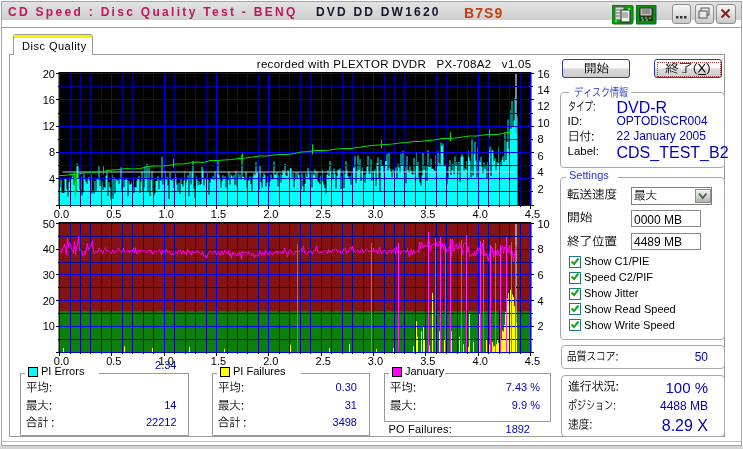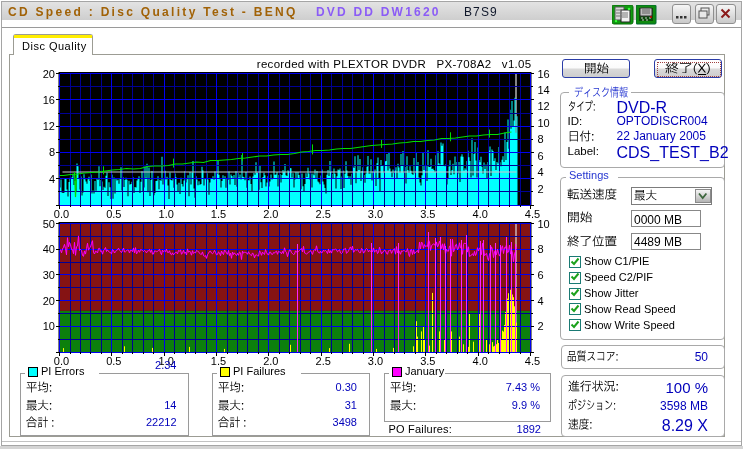--- a/index.html
+++ b/index.html
@@ -1,21 +1,21 @@
 <!DOCTYPE html>
 <html><head><meta charset="utf-8"><style>html,body{margin:0;padding:0;width:743px;height:449px;overflow:hidden;background:#fff;font-family:"Liberation Sans",sans-serif;}.abs{position:absolute;}.lat{position:absolute;font-size:11px;color:#000;white-space:pre;}.val{position:absolute;font-size:11px;color:#0000bb;white-space:pre;}.gb{position:absolute;border:1px solid #a9a9a9;border-radius:4px;}.sq{position:absolute;border:1px solid #9a9a9a;}.btn{position:absolute;width:68px;height:19px;border:1px solid #2b3da7;border-radius:3px;background:linear-gradient(180deg,#ffffff 0%,#fbfbfb 45%,#d9d9d9 55%,#cdcdcd 100%);box-sizing:border-box;}.inp{position:absolute;border:1px solid #888;background:#fff;box-sizing:border-box;}.cb{position:absolute;width:12px;height:12px;border:1px solid #1a7a74;background:#fff;box-sizing:border-box;}</style></head><body>
 <div class="abs" style="left:0;top:0;width:743px;height:449px;background:#ffffff"></div>
 <div class="abs" style="left:1px;top:1px;width:741px;height:445px;border:1px solid #a5a5a5;box-sizing:border-box"></div>
 <div class="abs" style="left:2px;top:2px;width:739px;height:18px;background:linear-gradient(180deg,#e3e3e3,#cecece)"></div>
 <div class="abs" style="left:2px;top:27px;width:739px;height:1px;background:#9a9a9a"></div>
 <div class="abs" style="left:2px;top:441px;width:739px;height:1px;background:#c2c2c2"></div>
 <div class="abs" style="left:0;top:446px;width:743px;height:3px;background:#d4d4d4"></div>
-<div class="abs" style="left:8px;top:5px;font-size:12px;font-weight:bold;letter-spacing:2.3px;color:#a16207;white-space:pre">CD Speed : Disc Quality Test - BENQ</div>
-<div class="abs" style="left:316px;top:5px;font-size:12px;font-weight:bold;letter-spacing:2.2px;color:#8b5cf6;white-space:pre">DVD DD DW1620</div>
-<div class="abs" style="left:464px;top:5px;font-size:12px;font-weight:normal;letter-spacing:1.1px;color:#0f172a;white-space:pre">B7S9</div>
+<div class="abs" style="left:8px;top:5px;font-size:12px;font-weight:bold;letter-spacing:2.3px;color:#be185d;white-space:pre">CD Speed : Disc Quality Test - BENQ</div>
+<div class="abs" style="left:316px;top:5px;font-size:12px;font-weight:bold;letter-spacing:2.2px;color:#0f172a;white-space:pre">DVD DD DW1620</div>
+<div class="abs" style="left:464px;top:5px;font-size:14px;font-weight:bold;letter-spacing:1.1px;color:#c2410c;white-space:pre">B7S9</div>
 <svg class="abs" style="left:612px;top:5px" width="22" height="20">
 <rect x="0" y="0" width="21" height="19" rx="2" fill="#0f9b0f" stroke="#0a6b0a"></rect>
 <rect x="3" y="2" width="9" height="13" fill="#d8d8d8" stroke="#555"></rect>
 <rect x="9" y="5" width="9" height="12" fill="#f2f2f2" stroke="#222"></rect>
 <path d="M10 8h6M10 10h6M10 12h6M4 5h6M4 8h6M4 11h6" stroke="#777" stroke-width="1"></path>
 <circle cx="17" cy="4" r="1.3" fill="#33ff33"></circle>
     <circle cx="4" cy="16" r="1.2" fill="#33ff33"></circle>
 </svg>
 <svg class="abs" style="left:636px;top:5px" width="21" height="20">
 <rect x="0" y="0" width="20" height="19" rx="1" fill="#0f8b0f" stroke="#063"></rect>
@@ -217,21 +217,21 @@
 <div class="val" style="right:386px;top:416.0px">3498</div>
 <svg style="position:absolute;left:389.7px;top:381.1px;overflow:visible" width="29" height="17">
     <path transform="translate(0,10.6) scale(0.9504,1)" d="M6.3 -4.2H11.4V-3.4H6.3V0.8H5.5V-3.4H0.6V-4.2H5.5V-8.6H1.0V-9.4H11.0V-8.6H6.3ZM7.8 -5.2Q8.3 -5.8 8.7 -6.6Q9.2 -7.4 9.5 -8.1L10.2 -7.7Q9.9 -7.0 9.4 -6.2Q8.9 -5.4 8.5 -4.8ZM2.4 -8.1Q2.8 -7.5 3.3 -6.7Q3.7 -5.9 4.1 -5.2L3.4 -4.9Q3.1 -5.5 2.6 -6.3Q2.1 -7.2 1.8 -7.7Z M23.1 -8.2V-6.7Q23.1 -5.4 23.0 -3.9Q22.9 -2.4 22.7 -1.3Q22.6 -0.3 22.1 0.2Q21.6 0.7 20.7 0.7H19.0L18.8 -0.0H20.6Q21.3 -0.0 21.5 -0.3Q21.8 -0.6 21.9 -1.3Q22.1 -2.3 22.2 -3.8Q22.2 -5.4 22.2 -6.7V-7.4H18.3Q17.7 -6.2 17.0 -5.3L16.4 -5.8Q17.1 -6.7 17.7 -7.8Q18.2 -9.0 18.6 -10.1L19.3 -9.9Q19.1 -9.1 18.7 -8.2ZM14.8 -2.0Q15.6 -2.2 16.4 -2.6L16.5 -1.9Q14.9 -1.2 12.7 -0.5L12.5 -1.2Q13.3 -1.4 14.1 -1.7V-6.0H12.6V-6.7H14.1V-10.0H14.8V-6.7H16.2V-6.0H14.8ZM17.7 -5.5H21.2V-4.7H17.7ZM21.4 -2.9Q20.5 -2.4 19.4 -2.0Q18.2 -1.5 17.3 -1.2L17.0 -2.0Q18.0 -2.2 19.1 -2.7Q20.2 -3.1 21.2 -3.6Z M25.1 -5.8V-6.0Q25.1 -6.3 25.3 -6.5Q25.5 -6.6 25.8 -6.6Q26.2 -6.6 26.4 -6.5Q26.6 -6.3 26.6 -6.0V-5.8Q26.6 -5.5 26.4 -5.3Q26.2 -5.1 25.8 -5.1Q25.5 -5.1 25.3 -5.3Q25.1 -5.5 25.1 -5.8ZM25.1 -0.6V-0.7Q25.1 -1.0 25.3 -1.2Q25.5 -1.4 25.8 -1.4Q26.2 -1.4 26.4 -1.2Q26.6 -1.0 26.6 -0.7V-0.6Q26.6 -0.2 26.4 -0.0Q26.2 0.1 25.8 0.1Q25.5 0.1 25.3 -0.0Q25.1 -0.2 25.1 -0.6Z" fill="#000000"></path>
   </svg>
 <div class="val" style="right:203px;top:381.0px">7.43 %</div>
 <svg style="position:absolute;left:389.7px;top:398.6px;overflow:visible" width="29" height="17">
     <path transform="translate(0,10.6) scale(0.9504,1)" d="M1.7 -9.7H10.4V-6.3H1.7ZM9.6 -8.3V-9.1H2.4V-8.3ZM2.4 -7.7V-6.9H9.6V-7.7ZM0.6 -5.4H11.4V-4.8H5.7V0.9H5.0V-0.4Q3.1 -0.0 0.6 0.1L0.5 -0.5L1.7 -0.6V-4.8H0.6ZM2.4 -3.9H5.0V-4.8H2.4ZM10.8 -3.3Q10.3 -2.0 9.2 -0.9Q10.2 -0.2 11.4 0.2L11.1 0.9Q9.7 0.3 8.7 -0.4Q7.7 0.4 6.4 0.9L6.0 0.3Q7.3 -0.2 8.2 -0.9Q7.3 -1.6 6.7 -2.7L7.2 -3.0Q7.8 -2.1 8.7 -1.3Q9.6 -2.1 10.0 -3.2H6.2V-3.9H10.8ZM2.4 -2.4H5.0V-3.3H2.4ZM2.4 -0.7Q3.9 -0.8 5.0 -0.9V-1.8H2.4Z M18.3 -6.0Q18.4 -4.8 18.9 -3.8Q19.4 -2.8 20.5 -1.9Q21.6 -1.0 23.5 0.0L23.0 0.7Q21.3 -0.3 20.2 -1.1Q19.2 -2.0 18.6 -2.9Q18.1 -3.8 18.0 -5.0H17.9Q17.8 -3.8 17.2 -2.9Q16.7 -1.9 15.7 -1.1Q14.7 -0.3 13.0 0.7L12.5 0.0Q14.4 -1.0 15.4 -1.9Q16.5 -2.8 16.9 -3.8Q17.4 -4.8 17.5 -6.0H12.7V-6.7H17.5V-9.9H18.3V-6.7H23.3V-6.0Z M25.1 -5.8V-6.0Q25.1 -6.3 25.3 -6.5Q25.5 -6.6 25.8 -6.6Q26.2 -6.6 26.4 -6.5Q26.6 -6.3 26.6 -6.0V-5.8Q26.6 -5.5 26.4 -5.3Q26.2 -5.1 25.8 -5.1Q25.5 -5.1 25.3 -5.3Q25.1 -5.5 25.1 -5.8ZM25.1 -0.6V-0.7Q25.1 -1.0 25.3 -1.2Q25.5 -1.4 25.8 -1.4Q26.2 -1.4 26.4 -1.2Q26.6 -1.0 26.6 -0.7V-0.6Q26.6 -0.2 26.4 -0.0Q26.2 0.1 25.8 0.1Q25.5 0.1 25.3 -0.0Q25.1 -0.2 25.1 -0.6Z" fill="#000000"></path>
   </svg>
 <div class="val" style="right:203px;top:398.5px">9.9 %</div>
 <div class="lat" style="left:388.5px;top:422.5px;letter-spacing:0.2px">PO Failures:</div>
-<div class="val" style="right:202px;top:422.5px">1892</div>
+<div class="val" style="right:213px;top:422.5px">1892</div>
 <div class="btn" style="left:562px;top:59px"></div>
 <svg style="position:absolute;left:583.5px;top:62.4px;overflow:visible" width="28" height="17">
     <path transform="translate(0,10.6) scale(1.0417,1)" d="M1.0 -9.6H5.3V-5.8H1.8V0.8H1.0ZM6.5 -9.6H11.0V-0.1Q11.0 0.3 10.8 0.5Q10.6 0.6 10.2 0.6H8.6L8.5 -0.0H10.2V-5.8H6.5ZM1.8 -8.0H4.6V-9.0H1.8ZM7.2 -8.0H10.2V-9.0H7.2ZM1.8 -6.4H4.6V-7.4H1.8ZM7.2 -6.4H10.2V-7.4H7.2ZM9.2 -2.1H7.6V0.6H6.9V-2.1H5.0Q4.8 -1.2 4.5 -0.5Q4.1 0.1 3.4 0.7L2.9 0.2Q3.5 -0.3 3.8 -0.8Q4.2 -1.4 4.3 -2.1H2.5V-2.7H4.3V-3.0V-4.3H2.9V-4.9H9.0V-4.3H7.6V-2.7H9.2ZM5.0 -2.7H6.9V-4.3H5.0V-3.1Z M16.8 -7.4Q16.5 -4.5 15.6 -2.6Q16.2 -2.0 17.2 -1.1L16.8 -0.5Q16.1 -1.2 15.3 -1.9Q14.4 -0.4 13.0 0.8L12.5 0.2Q13.9 -1.0 14.7 -2.4Q13.8 -3.0 12.8 -3.7Q13.4 -5.1 13.8 -7.2H12.6V-7.9H14.0Q14.2 -9.1 14.4 -10.1L15.1 -10.1Q15.0 -9.1 14.7 -7.9H16.8ZM21.6 -8.6Q22.7 -6.9 23.6 -5.0L23.0 -4.7Q22.7 -5.3 22.5 -5.6Q21.4 -5.4 19.9 -5.2Q18.4 -5.1 17.0 -5.0L16.9 -5.7L17.7 -5.7Q18.2 -6.7 18.6 -7.8Q19.1 -9.0 19.4 -10.1L20.1 -9.9Q19.4 -7.6 18.6 -5.8Q20.4 -5.9 22.2 -6.2Q21.6 -7.4 20.9 -8.3ZM15.0 -3.0Q15.8 -4.7 16.0 -7.2H14.6Q14.1 -5.3 13.7 -4.0Q14.5 -3.5 15.0 -3.0ZM18.4 1.0H17.7V-4.0H22.9V1.0H22.1V0.2H18.4ZM22.1 -3.3H18.4V-0.4H22.1Z" fill="#000000"></path>
   </svg>
 <div class="btn" style="left:654px;top:59px"></div>
 <div class="abs" style="left:656.5px;top:61.5px;width:62px;height:13px;border:1px dotted #a04040"></div>
 <svg style="position:absolute;left:665.0px;top:62.4px;overflow:visible" width="49" height="17">
     <path transform="translate(0,10.6) scale(1.1484,1)" d="M3.4 -4.1V0.9H2.7V-4.0Q2.0 -4.0 0.4 -3.9L0.3 -4.6Q1.3 -4.6 1.8 -4.6Q2.2 -5.2 2.7 -5.9Q1.8 -6.9 0.6 -7.9L1.1 -8.4Q1.5 -8.1 1.7 -7.8Q2.4 -8.9 2.8 -10.1L3.5 -9.8Q2.9 -8.5 2.2 -7.4Q2.7 -6.8 3.0 -6.5Q3.8 -7.6 4.4 -8.8L5.0 -8.4Q3.8 -6.2 2.6 -4.7Q3.8 -4.8 4.7 -4.9Q4.5 -5.5 4.2 -6.0L4.8 -6.3Q5.4 -5.2 5.8 -3.8L5.2 -3.6L4.9 -4.3Q4.0 -4.1 3.4 -4.1ZM11.5 -4.0 11.2 -3.4Q9.6 -4.2 8.4 -5.2Q7.4 -4.4 6.2 -3.7L5.8 -4.3Q6.9 -4.9 7.8 -5.6Q7.0 -6.4 6.4 -7.3Q6.0 -6.8 5.4 -6.3L5.0 -6.9Q5.8 -7.5 6.3 -8.4Q6.9 -9.2 7.2 -10.1L7.9 -10.0Q7.7 -9.4 7.5 -9.0H10.8V-8.4Q10.4 -7.0 8.9 -5.6Q10.1 -4.7 11.5 -4.0ZM8.4 -6.1Q9.6 -7.2 10.0 -8.3H7.1Q7.0 -8.1 6.8 -7.9Q7.5 -6.9 8.4 -6.1ZM7.4 -3.8Q8.0 -3.5 8.8 -3.1Q9.5 -2.7 10.2 -2.3L9.8 -1.6Q9.2 -2.1 8.4 -2.5Q7.7 -2.9 7.0 -3.2ZM4.6 -3.3Q5.2 -1.9 5.5 -0.4L4.9 -0.1Q4.5 -1.8 4.0 -3.0ZM0.4 -0.1Q1.1 -1.4 1.4 -3.2L2.1 -3.1Q1.7 -1.0 1.1 0.3ZM6.0 -1.6Q7.2 -1.2 8.4 -0.7Q9.7 -0.3 10.7 0.2L10.5 0.9Q7.9 -0.3 5.7 -0.9Z M15.1 0.5 14.9 -0.2H17.8V-6.1Q19.0 -6.6 20.1 -7.3Q21.2 -7.9 21.8 -8.6H13.0V-9.4H22.9V-8.7Q22.3 -7.8 21.2 -7.0Q20.1 -6.3 18.6 -5.6V-0.4Q18.6 0.1 18.4 0.3Q18.1 0.5 17.6 0.5Z M27.3 -9.6H28.2Q27.6 -9.0 27.1 -8.2Q26.5 -7.3 26.2 -6.3Q25.9 -5.4 25.9 -4.5V-3.4Q25.9 -2.5 26.2 -1.5Q26.5 -0.6 27.1 0.3Q27.6 1.2 28.2 1.7H27.3Q26.7 1.2 26.2 0.3Q25.7 -0.5 25.4 -1.6Q25.0 -2.7 25.0 -3.9Q25.0 -5.1 25.4 -6.2Q25.7 -7.3 26.2 -8.2Q26.7 -9.0 27.3 -9.6Z M32.0 -3.7 29.6 0.0H28.5L31.4 -4.5L28.6 -8.8H29.8L32.1 -5.3H32.1L34.4 -8.8H35.5L32.7 -4.5L35.7 0.0H34.5L32.1 -3.7Z M36.7 1.7H35.8Q36.5 1.2 37.0 0.3Q37.5 -0.6 37.8 -1.5Q38.1 -2.5 38.1 -3.4V-4.5Q38.1 -5.4 37.8 -6.3Q37.5 -7.3 37.0 -8.2Q36.5 -9.0 35.8 -9.6H36.7Q37.4 -9.0 37.9 -8.2Q38.4 -7.3 38.7 -6.2Q39.0 -5.1 39.0 -3.9Q39.0 -2.7 38.7 -1.6Q38.4 -0.5 37.9 0.3Q37.4 1.2 36.7 1.7Z" fill="#000000"></path>
   </svg>
 <div class="abs" style="left:698px;top:74px;width:8px;height:1px;background:#000"></div>
@@ -307,16 +307,16 @@
   </svg>
 <div class="val" style="right:35px;top:349.5px;font-size:12px">50</div>
 <div class="gb" style="left:561px;top:374.5px;width:162px;height:60px"></div>
 <svg style="position:absolute;left:568.0px;top:379.6px;overflow:visible" width="54" height="17">
     <path transform="translate(0,10.6) scale(0.9870,1)" d="M3.2 -6.2Q4.8 -7.7 5.7 -10.1L6.4 -9.9Q6.2 -9.2 5.7 -8.4H7.8Q8.0 -8.8 8.2 -9.3Q8.4 -9.7 8.5 -10.1L9.3 -9.9Q9.0 -9.2 8.6 -8.4H11.2V-7.8H8.4V-6.3H10.9V-5.6H8.4V-4.2H10.9V-3.5H8.4V-1.9H11.2V-1.2H5.2V-1.3H4.6V-6.7Q4.1 -6.1 3.6 -5.6ZM2.8 -6.9Q1.7 -8.5 0.8 -9.4L1.4 -9.9Q1.9 -9.3 2.4 -8.7Q2.9 -8.0 3.4 -7.3ZM7.6 -6.3V-7.8H5.4L5.3 -7.7V-6.3ZM11.6 -0.1 11.4 0.6H5.5Q4.2 0.6 3.4 0.1Q2.6 -0.5 2.5 -1.3H2.4Q2.4 0.0 0.7 0.8L0.5 0.1Q1.4 -0.3 1.7 -0.9Q2.1 -1.4 2.1 -2.2V-4.9H0.6V-5.6H2.9V-2.2Q2.9 -1.2 3.6 -0.7Q4.3 -0.1 5.5 -0.1ZM5.3 -4.2H7.6V-5.6H5.3ZM5.3 -1.9H7.6V-3.5H5.3Z M16.5 -9.7Q15.0 -7.6 12.9 -6.4L12.5 -7.0Q14.6 -8.2 15.9 -10.1ZM17.2 -9.4H23.1V-8.7H17.2ZM16.7 -6.9Q15.9 -5.8 15.3 -5.1V0.9H14.5V-4.4Q13.8 -3.8 12.7 -3.1L12.3 -3.8Q13.5 -4.4 14.4 -5.3Q15.4 -6.3 16.1 -7.3ZM23.4 -6.2V-5.4H21.3V-0.2Q21.3 0.3 21.1 0.5Q20.9 0.7 20.5 0.7H18.2L18.1 -0.1H20.5V-5.4H16.8V-6.2Z M27.4 -10.0H28.1V0.9H27.4V-3.4Q26.8 -2.9 26.2 -2.5Q25.6 -2.1 24.8 -1.7L24.5 -2.4Q26.1 -3.2 27.4 -4.3ZM32.4 -5.9Q32.5 -4.7 32.9 -3.7Q33.2 -2.7 33.9 -1.8Q34.5 -0.8 35.6 0.2L35.1 0.9Q34.0 -0.2 33.4 -1.1Q32.7 -2.1 32.4 -3.1Q32.0 -4.0 32.0 -5.2H31.9Q31.9 -3.5 31.1 -2.0Q30.4 -0.6 28.9 0.9L28.4 0.3Q29.9 -1.2 30.6 -2.6Q31.3 -4.0 31.5 -5.9H28.7V-6.6H31.5Q31.6 -6.8 31.6 -7.3V-10.0H32.3V-7.3Q32.3 -6.8 32.4 -6.6H35.5V-5.9ZM34.5 -7.2Q33.7 -8.4 32.9 -9.3L33.4 -9.7Q34.3 -8.9 35.1 -7.7ZM26.3 -5.6Q25.6 -7.0 24.7 -8.3L25.3 -8.7Q26.4 -7.2 26.9 -6.0Z M39.3 -7.9Q38.2 -8.8 37.1 -9.4L37.5 -10.0Q38.6 -9.4 39.7 -8.5ZM46.7 -2.6 47.4 -2.4V0.0Q47.4 0.4 47.2 0.5Q47.1 0.7 46.7 0.7H45.3Q44.7 0.7 44.5 0.4Q44.2 0.2 44.2 -0.5V-4.7H42.6Q42.5 -3.3 42.2 -2.3Q41.9 -1.3 41.2 -0.5Q40.5 0.3 39.3 0.9L38.9 0.3Q40.0 -0.3 40.6 -1.0Q41.3 -1.7 41.5 -2.5Q41.8 -3.4 41.8 -4.7H40.2V-9.5H46.6V-4.7H45.0V-0.6Q45.0 -0.2 45.1 -0.1Q45.2 0.0 45.5 0.0H46.7ZM45.9 -8.8H41.0V-5.4H45.9ZM38.7 -5.0Q37.7 -5.8 36.5 -6.6L36.9 -7.1Q37.5 -6.8 38.1 -6.4Q38.7 -6.0 39.1 -5.5ZM39.1 -3.4Q38.8 -2.3 38.3 -1.2Q37.8 -0.1 37.2 0.8L36.6 0.3Q37.7 -1.3 38.4 -3.6Z M49.1 -5.8V-6.0Q49.1 -6.3 49.3 -6.5Q49.5 -6.6 49.8 -6.6Q50.2 -6.6 50.4 -6.5Q50.6 -6.3 50.6 -6.0V-5.8Q50.6 -5.5 50.4 -5.3Q50.2 -5.1 49.8 -5.1Q49.5 -5.1 49.3 -5.3Q49.1 -5.5 49.1 -5.8ZM49.1 -0.6V-0.7Q49.1 -1.0 49.3 -1.2Q49.5 -1.4 49.8 -1.4Q50.2 -1.4 50.4 -1.2Q50.6 -1.0 50.6 -0.7V-0.6Q50.6 -0.2 50.4 -0.0Q50.2 0.1 49.8 0.1Q49.5 0.1 49.3 -0.0Q49.1 -0.2 49.1 -0.6Z" fill="#000000"></path>
   </svg>
 <div class="val" style="right:35px;top:379.0px;font-size:15px">100 %</div>
 <svg style="position:absolute;left:568.0px;top:399.4px;overflow:visible" width="51" height="17">
     <path transform="translate(0,10.6) scale(0.7539,1)" d="M8.7 -9.0Q8.7 -9.7 9.1 -10.1Q9.6 -10.5 10.2 -10.5Q10.9 -10.5 11.3 -10.1Q11.7 -9.7 11.7 -9.0Q11.7 -8.4 11.3 -8.0Q10.9 -7.6 10.2 -7.6Q9.6 -7.6 9.1 -8.0Q8.7 -8.4 8.7 -9.0ZM11.1 -9.0V-9.1Q11.1 -9.5 10.9 -9.7Q10.6 -9.9 10.2 -9.9Q9.8 -9.9 9.6 -9.7Q9.4 -9.5 9.4 -9.1V-9.0Q9.4 -8.6 9.6 -8.4Q9.8 -8.2 10.2 -8.2Q10.6 -8.2 10.9 -8.4Q11.1 -8.6 11.1 -9.0ZM3.7 0.4 3.5 -0.4H5.4V-6.6H1.1V-7.4H5.4V-9.4H6.3V-7.4H10.4V-6.6H6.3V-0.4Q6.3 0.0 6.1 0.2Q5.9 0.4 5.4 0.4ZM0.8 -1.3Q1.4 -2.1 1.9 -3.2Q2.4 -4.3 2.6 -5.4L3.5 -5.2Q3.2 -4.0 2.7 -2.9Q2.2 -1.8 1.6 -0.8ZM10.2 -0.8Q9.0 -2.8 8.2 -5.1L9.1 -5.4Q9.7 -3.1 10.9 -1.3Z M22.8 -7.9Q22.2 -9.0 21.6 -9.8L22.2 -10.2Q22.9 -9.2 23.4 -8.3ZM21.5 -7.3Q20.9 -8.3 20.3 -9.2L20.9 -9.5Q21.6 -8.5 22.1 -7.6ZM17.6 -6.9Q16.8 -7.3 15.9 -7.7Q14.9 -8.1 14.1 -8.4L14.4 -9.2Q15.2 -8.9 16.2 -8.5Q17.1 -8.1 18.0 -7.6ZM13.7 -0.6Q15.7 -0.9 17.3 -1.6Q18.8 -2.4 19.9 -3.7Q21.0 -5.0 21.9 -6.9L22.6 -6.4Q21.3 -3.4 19.2 -1.8Q17.1 -0.2 13.9 0.3ZM16.7 -3.9Q15.8 -4.3 14.9 -4.7Q13.9 -5.1 13.1 -5.3L13.4 -6.1Q14.2 -5.8 15.2 -5.5Q16.2 -5.1 17.0 -4.6Z M29.9 -7.1Q29.1 -7.6 28.2 -8.0Q27.2 -8.4 26.4 -8.6L26.7 -9.4Q27.5 -9.1 28.5 -8.7Q29.4 -8.3 30.3 -7.9ZM26.0 -0.8Q28.0 -1.1 29.6 -1.9Q31.1 -2.6 32.2 -3.9Q33.3 -5.2 34.2 -7.2L34.9 -6.6Q33.6 -3.7 31.5 -2.1Q29.4 -0.5 26.2 0.0ZM29.0 -4.1Q28.1 -4.5 27.2 -4.9Q26.2 -5.3 25.4 -5.6L25.7 -6.3Q26.5 -6.1 27.5 -5.7Q28.5 -5.3 29.3 -4.9Z M44.4 -0.1H38.4V-0.9H44.4V-3.2H38.7V-3.9H44.4V-6.1H38.5V-6.9H45.2V0.6H44.4Z M53.5 -6.1Q51.8 -7.3 49.8 -8.2L50.2 -9.0Q52.2 -8.0 54.0 -6.8ZM49.9 -1.1Q52.0 -1.5 53.5 -2.2Q55.0 -3.0 56.1 -4.2Q57.1 -5.5 57.9 -7.4L58.7 -6.9Q57.5 -4.0 55.4 -2.4Q53.4 -0.8 50.2 -0.2Z M61.1 -5.8V-6.0Q61.1 -6.3 61.3 -6.5Q61.5 -6.6 61.8 -6.6Q62.2 -6.6 62.4 -6.5Q62.6 -6.3 62.6 -6.0V-5.8Q62.6 -5.5 62.4 -5.3Q62.2 -5.1 61.8 -5.1Q61.5 -5.1 61.3 -5.3Q61.1 -5.5 61.1 -5.8ZM61.1 -0.6V-0.7Q61.1 -1.0 61.3 -1.2Q61.5 -1.4 61.8 -1.4Q62.2 -1.4 62.4 -1.2Q62.6 -1.0 62.6 -0.7V-0.6Q62.6 -0.2 62.4 -0.0Q62.2 0.1 61.8 0.1Q61.5 0.1 61.3 -0.0Q61.1 -0.2 61.1 -0.6Z" fill="#000000"></path>
   </svg>
-<div class="val" style="right:35px;top:398.8px;font-size:12px">3598 MB</div>
+<div class="val" style="right:35px;top:398.8px;font-size:12px">4488 MB</div>
 <svg style="position:absolute;left:568.0px;top:417.5px;overflow:visible" width="27" height="17">
     <path transform="translate(0,10.6) scale(0.8854,1)" d="M3.7 -1.6Q4.9 -2.4 5.6 -2.9Q6.3 -3.5 6.7 -4.2H4.3V-7.1H7.1V-8.1H3.8V-8.8H7.1V-10.0H7.9V-8.8H11.4V-8.1H7.9V-7.1H10.9V-4.2H8.3Q8.7 -3.5 9.4 -2.9Q10.2 -2.3 11.5 -1.6L11.2 -1.0Q8.3 -2.6 8.0 -4.0H7.9V-0.6H7.1V-4.0H7.1Q6.9 -3.3 6.1 -2.5Q5.4 -1.8 4.1 -1.0ZM3.0 -6.9Q1.9 -8.5 0.9 -9.4L1.5 -9.9Q2.0 -9.4 2.5 -8.7Q3.1 -8.1 3.6 -7.3ZM7.1 -6.5H5.0V-4.8H7.1ZM10.2 -4.8V-6.5H7.9V-4.8ZM11.6 -0.1 11.4 0.6H5.5Q4.1 0.6 3.3 0.1Q2.6 -0.4 2.5 -1.3H2.4Q2.4 0.0 0.7 0.8L0.5 0.1Q1.3 -0.3 1.7 -0.9Q2.1 -1.4 2.1 -2.2V-4.9H0.6V-5.6H2.8V-2.2Q2.8 -1.2 3.5 -0.6Q4.3 -0.1 5.5 -0.1Z M18.8 -9.1H23.4V-8.4H14.2V-5.9Q14.2 -1.5 13.1 0.8L12.5 0.2Q13.0 -0.8 13.2 -2.4Q13.5 -3.9 13.5 -5.9V-9.1H18.0V-10.1H18.8ZM20.6 -8.0H21.4V-6.7H23.4V-6.1H21.4V-4.3H16.4V-6.1H14.7V-6.7H16.4V-8.0H17.2V-6.7H20.6ZM17.2 -4.9H20.6V-6.1H17.2ZM22.3 -2.9Q21.5 -1.6 19.7 -0.6Q21.2 -0.1 23.3 0.2L23.1 0.9Q20.7 0.6 18.9 -0.2Q16.9 0.6 14.4 0.9L14.2 0.2Q16.3 -0.0 18.0 -0.6Q17.0 -1.2 16.0 -2.1L16.4 -2.6Q17.6 -1.6 18.9 -1.0Q20.5 -1.7 21.3 -2.8H15.0V-3.4H22.3Z M25.1 -5.8V-6.0Q25.1 -6.3 25.3 -6.5Q25.5 -6.6 25.8 -6.6Q26.2 -6.6 26.4 -6.5Q26.6 -6.3 26.6 -6.0V-5.8Q26.6 -5.5 26.4 -5.3Q26.2 -5.1 25.8 -5.1Q25.5 -5.1 25.3 -5.3Q25.1 -5.5 25.1 -5.8ZM25.1 -0.6V-0.7Q25.1 -1.0 25.3 -1.2Q25.5 -1.4 25.8 -1.4Q26.2 -1.4 26.4 -1.2Q26.6 -1.0 26.6 -0.7V-0.6Q26.6 -0.2 26.4 -0.0Q26.2 0.1 25.8 0.1Q25.5 0.1 25.3 -0.0Q25.1 -0.2 25.1 -0.6Z" fill="#000000"></path>
   </svg>
 <div class="val" style="right:35px;top:416.9px;font-size:16px">8.29 X</div>
 </body></html>

